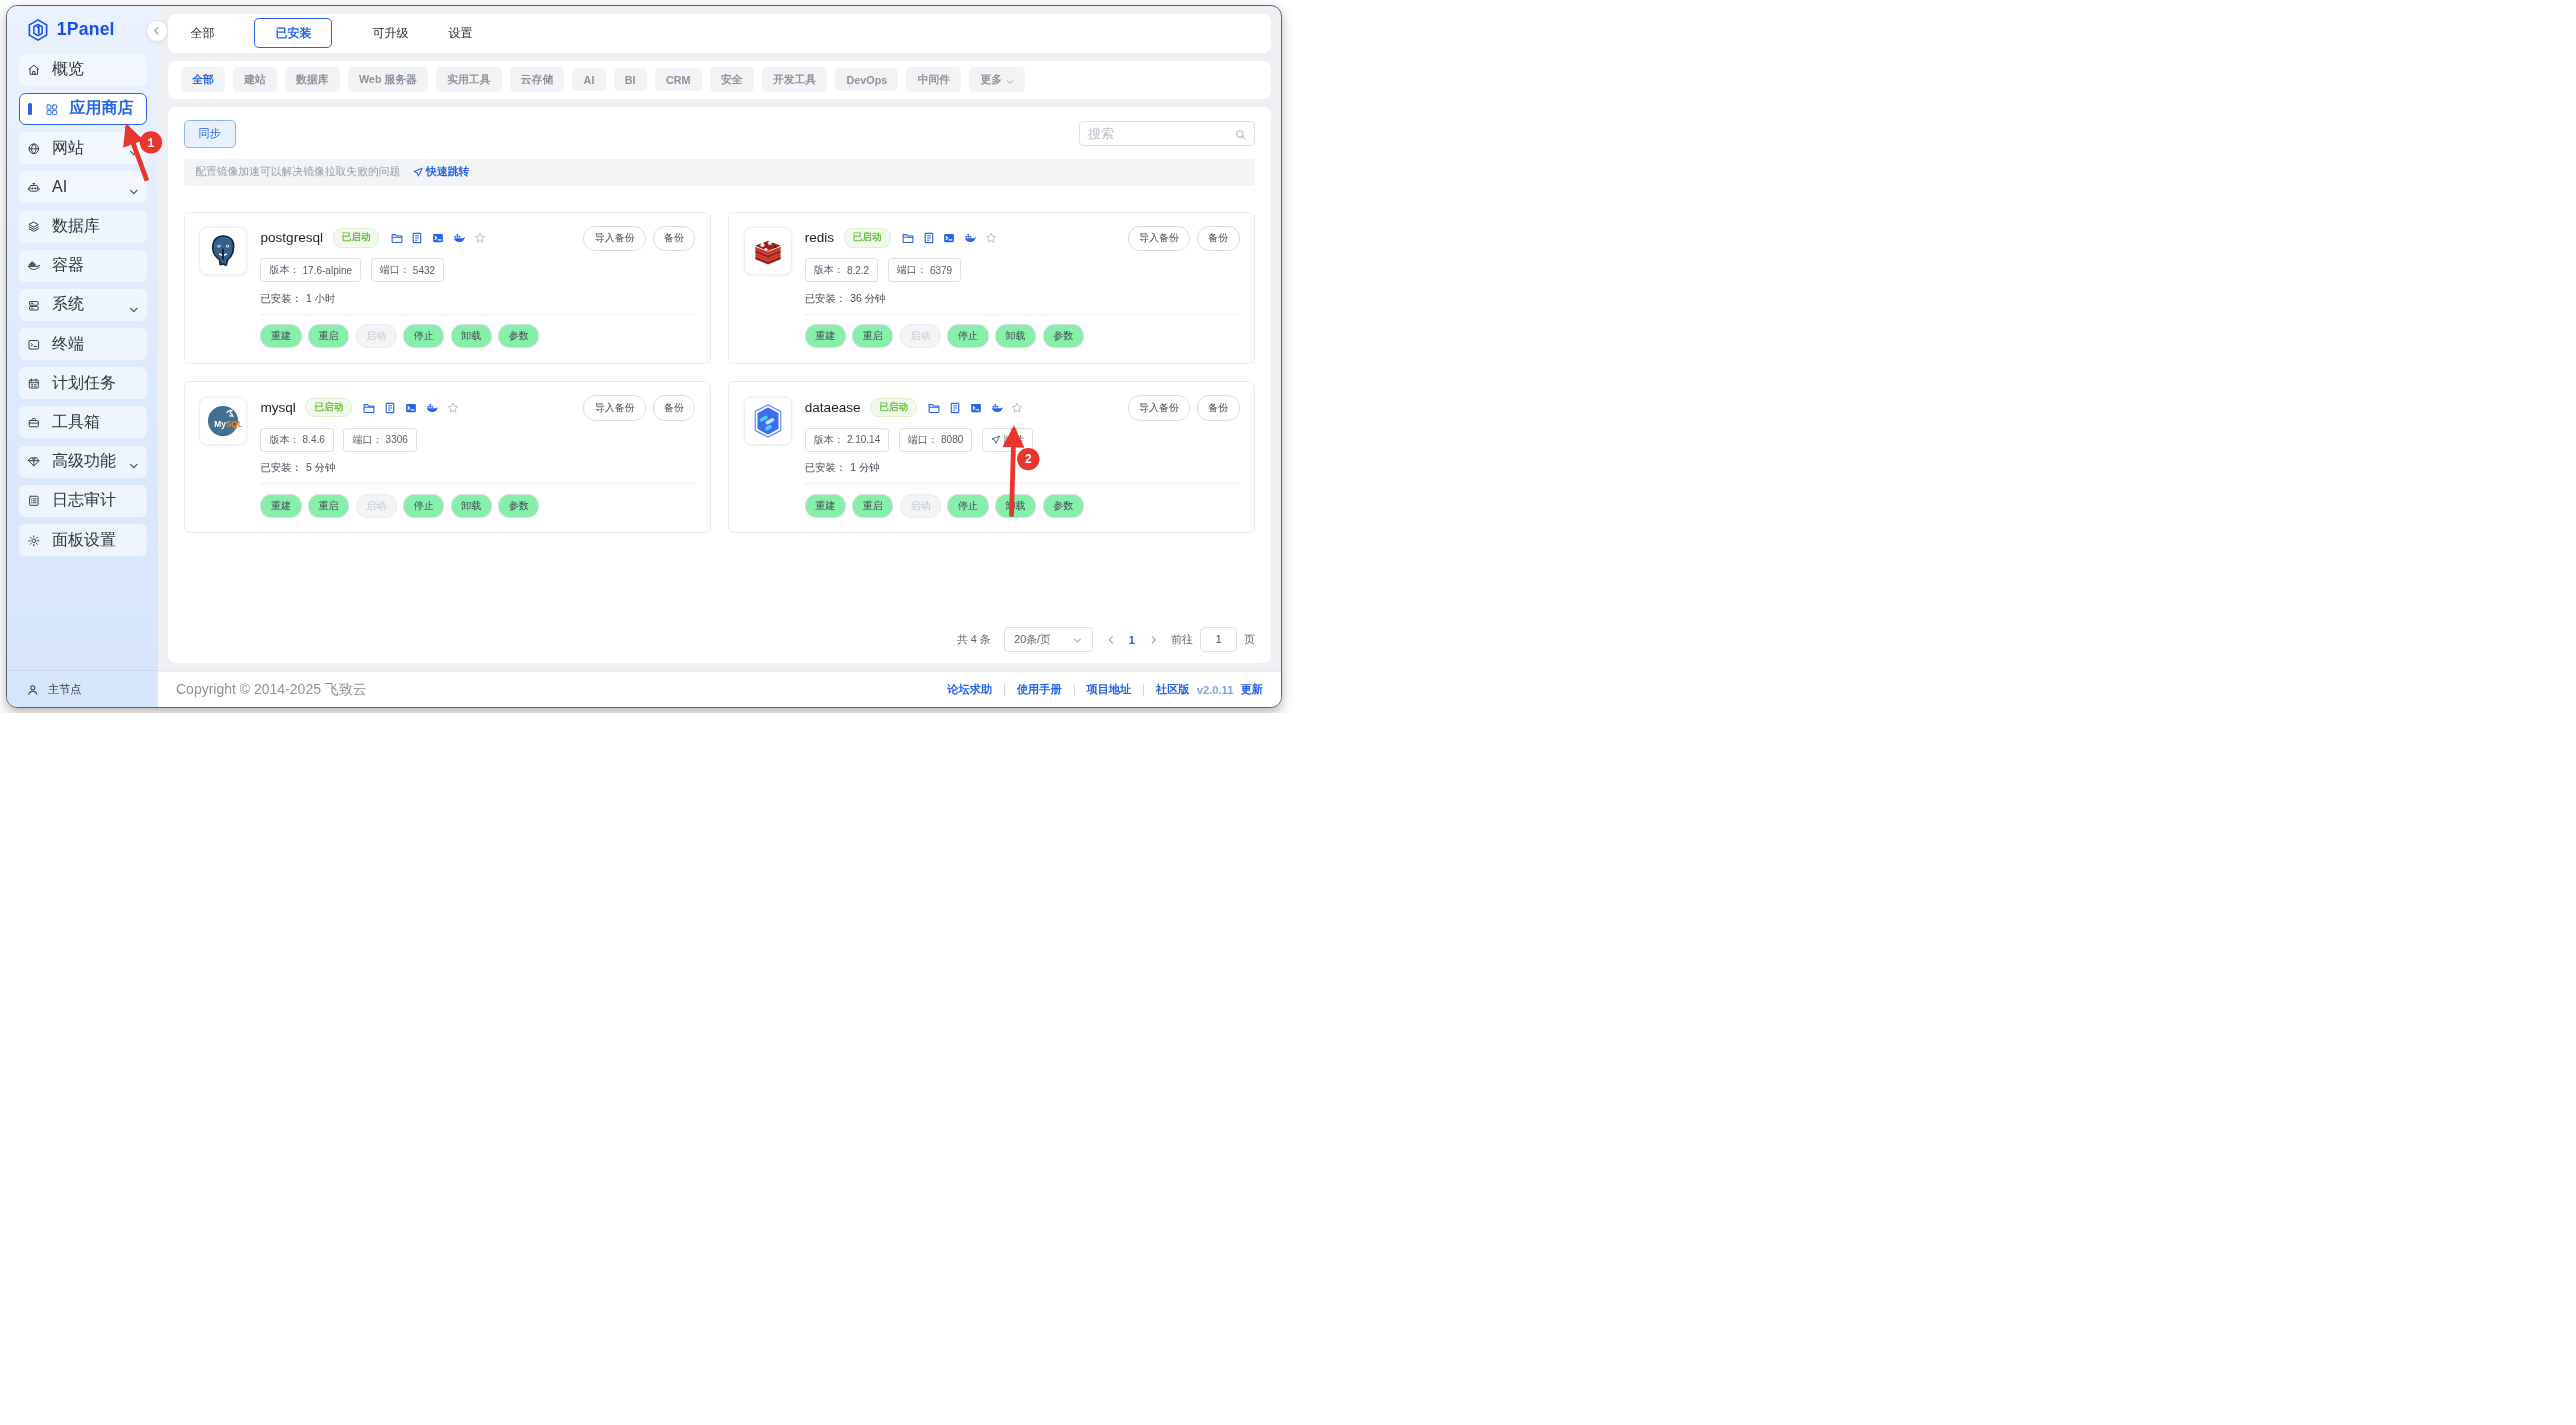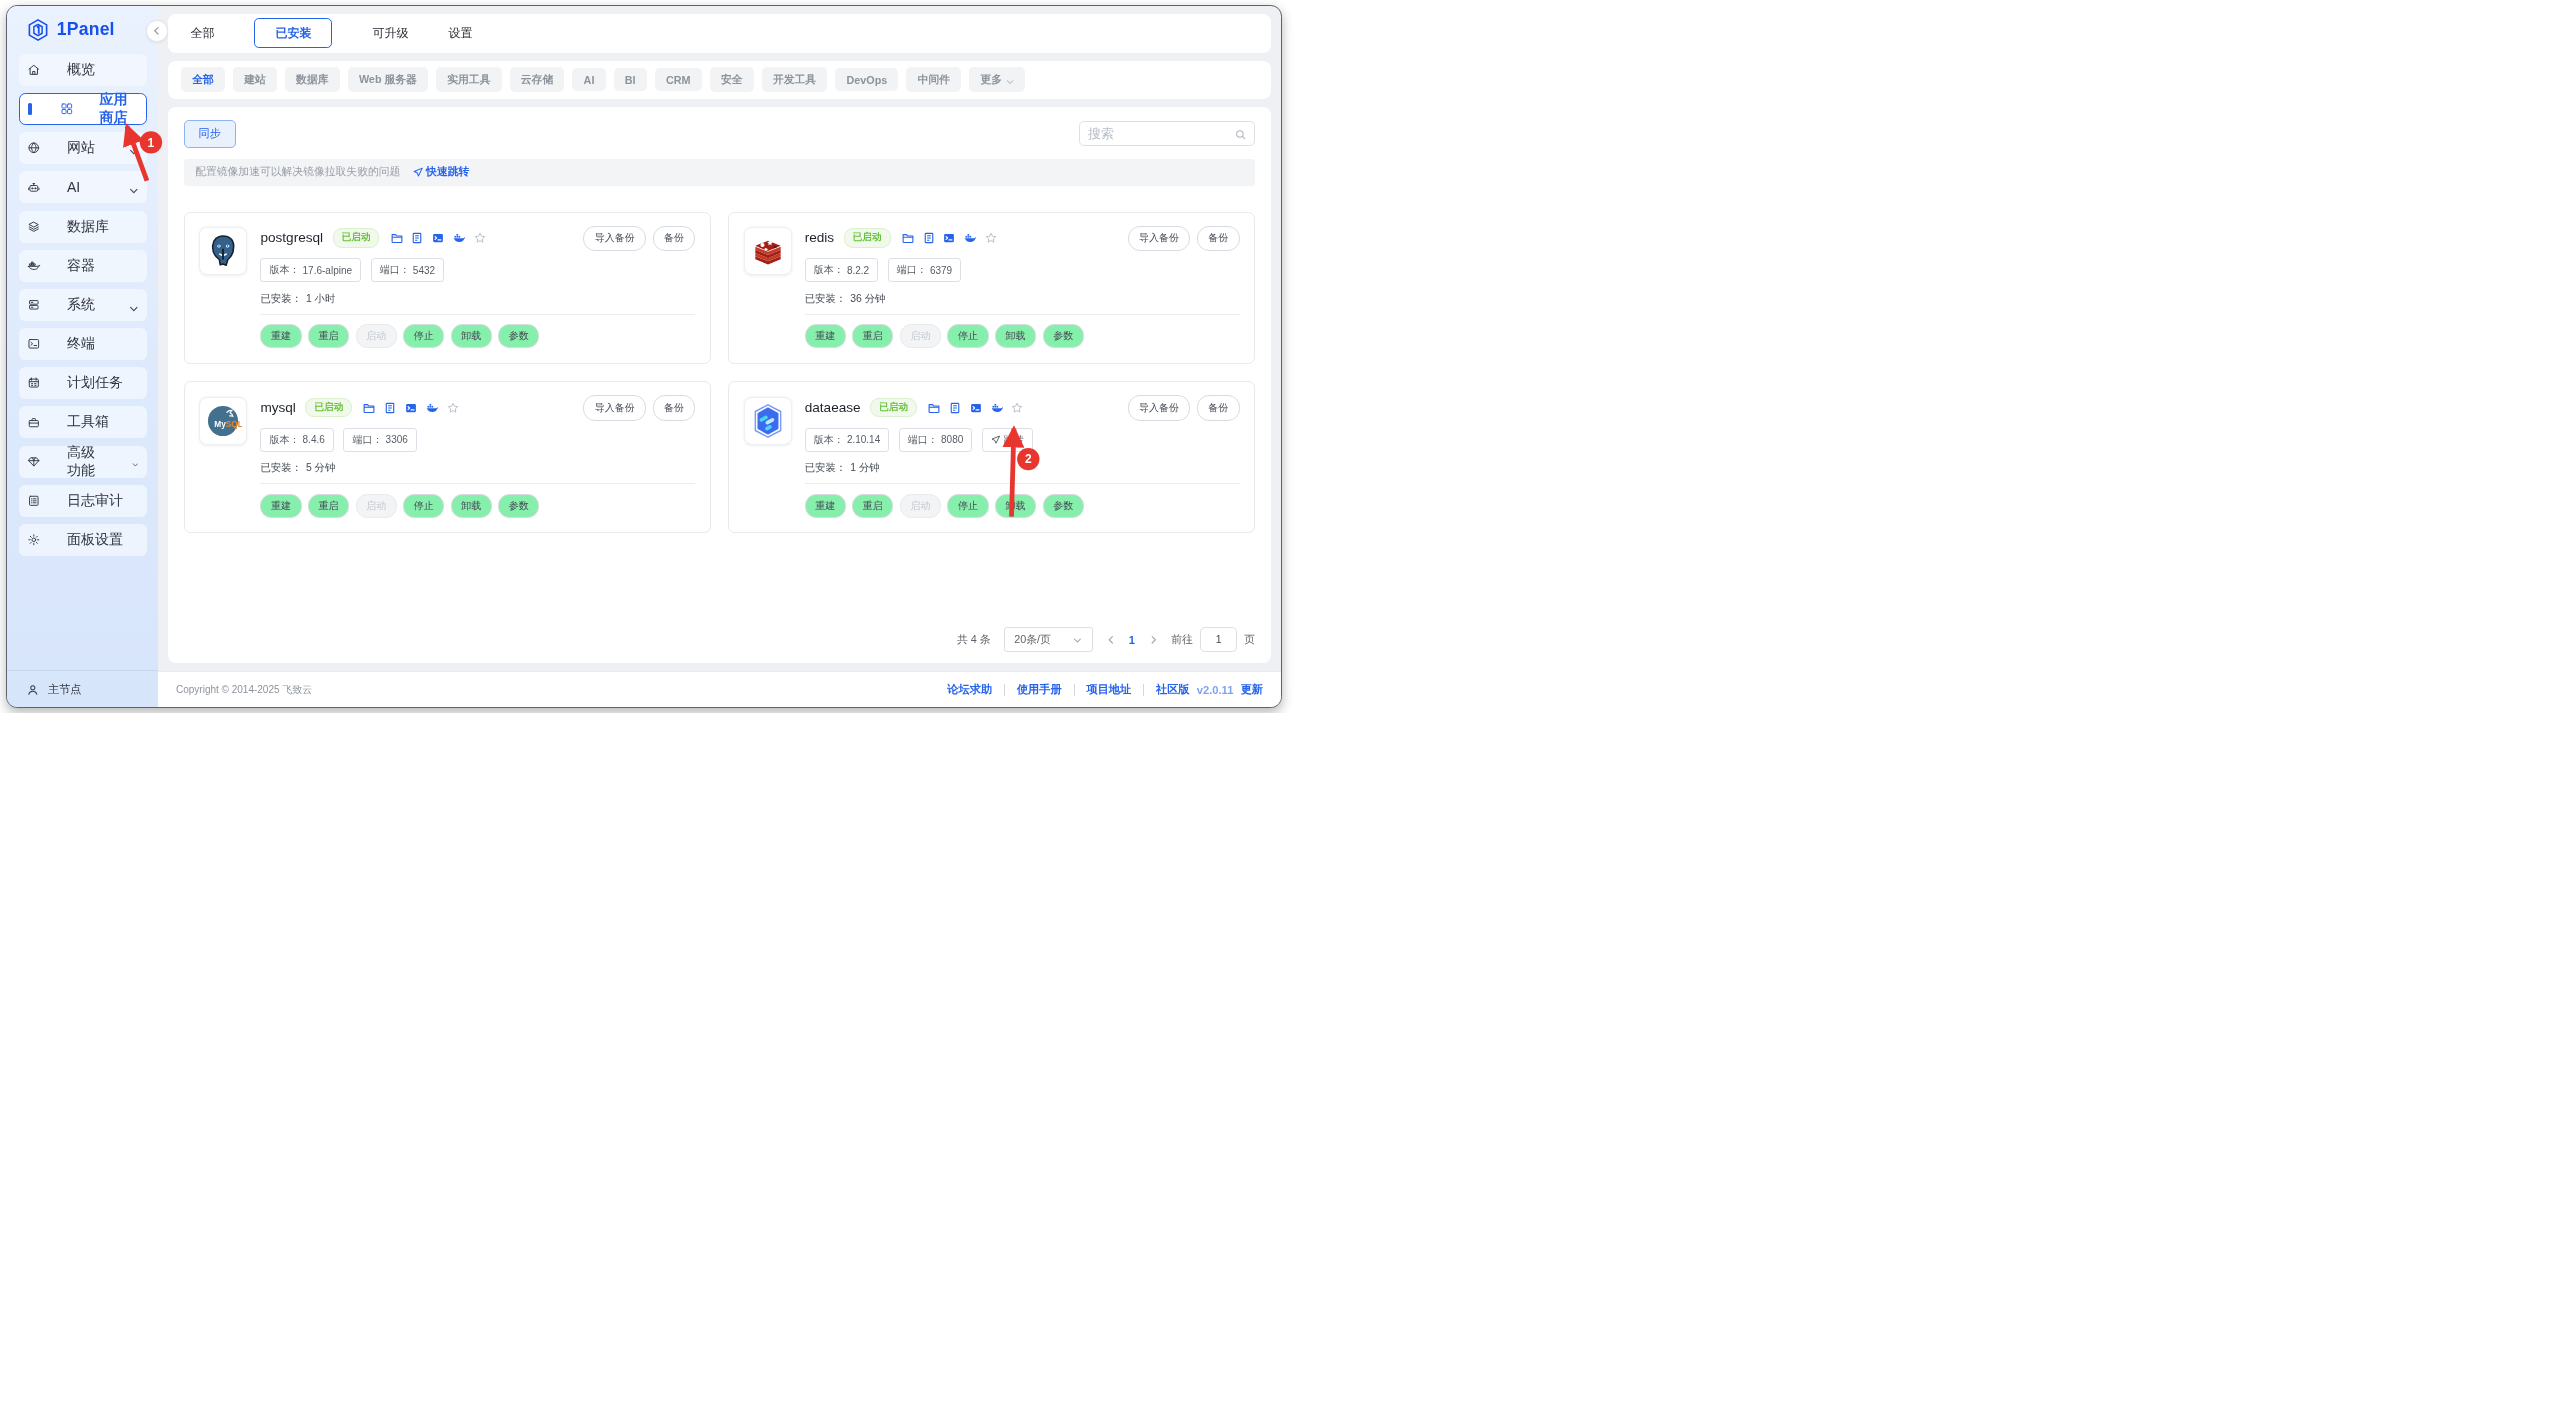--- a/index.html
+++ b/index.html
@@ -8,21 +8,21 @@
   .window{position:relative;display:flex;width:100%;height:100%;border:1.6px solid #5c636d;border-radius:11.2px;overflow:hidden;background:#eef0f4;box-shadow:0 4.8px 11.2px rgba(0,0,0,.28)}
   
   .sidebar{width:151px;flex:none;background:linear-gradient(180deg,#ebf2fe 0%,#dde9fc 55%,#d7e5fb 100%);display:flex;flex-direction:column;position:relative}
   .logo-row{display:flex;align-items:center;gap:6.4px;padding:12px 0 10.4px 19px;flex:none}
   .logo-mark{width:24px;height:24px;color:#1650ee}
   .logo-mark svg{width:100%;height:100%}
   .logo-text{font-size:17.6px;font-weight:bold;color:#1650ee;letter-spacing:0.2px}
   .collapse-btn{position:absolute;left:139px;top:14.4px;width:21.6px;height:21.6px;border-radius:50%;background:#fff;border:0.8px solid #e3e6eb;display:flex;align-items:center;justify-content:center;color:#9aa0a8;z-index:6;box-shadow:0 0.8px 2.4px rgba(0,0,0,.08)}
   .collapse-btn svg{width:9.6px;height:9.6px}
   .menu{flex:1;padding:1.6px 11.2px 0;display:flex;flex-direction:column;gap:7.2px;overflow:hidden}
-  .side-item{height:32px;flex:none;border-radius:6.4px;background:rgba(245,249,255,.72);display:flex;align-items:center;padding:0 8.8px;color:#2e343d;font-size:14px;gap:26px;cursor:pointer}
+  .side-item{height:32px;flex:none;border-radius:6.4px;background:rgba(245,249,255,.72);display:flex;align-items:center;padding:0 8.8px;color:#2e343d;font-size:16px;gap:11px;cursor:pointer}
   .side-item .icn{width:13.6px;height:13.6px;color:#333a44;flex:none}
   .side-item .icn svg{width:100%;height:100%}
   .side-item.active{background:#fff;border:1.6px solid #2563eb;color:#2563eb;font-weight:bold}
   .side-item.active .icn{color:#2563eb}
   .notch{width:3.2px;height:12px;border-radius:1.6px;background:#2563eb;margin-right:2.4px;flex:none}
   .chev{margin-left:auto;color:#4a505a;width:9.6px;height:9.6px}
   .chev svg{width:100%;height:100%}
   .side-footer{flex:none;border-top:0.8px solid #c8d5ec;margin-top:6.4px;padding:10.4px 19px;display:flex;gap:8px;align-items:center;color:#343a44;font-size:11.2px}
   .side-footer .icn{width:13.6px;height:13.6px;color:#3a414b}
   .side-footer .icn svg{width:100%;height:100%}
@@ -81,21 +81,21 @@
   .psel .chev2{width:8.8px;height:8.8px;color:#a6abb3}
   .psel .chev2 svg{width:100%;height:100%}
   .pnav{display:flex;align-items:center;gap:13.6px;color:#a6abb3}
   .pnav .icn{width:9.6px;height:9.6px;cursor:pointer}
   .pnav .icn svg{width:100%;height:100%}
   .pcur{color:#2563eb;font-weight:bold;font-size:11.2px;cursor:pointer}
   .goto-wrap{display:flex;align-items:center;gap:7.2px}
   .goto-input{width:37px;height:25px;border:0.8px solid #dcdfe6;border-radius:4.8px;text-align:center;font-size:10.4px;color:#40454d;outline:none;font-family:inherit}
   
   .footer{flex:none;height:36px;background:#fff;display:flex;align-items:center;justify-content:space-between;padding:0 17.6px;border-top:0.8px solid #e8eaed}
-  .copyright{color:#8d939b;font-size:10px}
+  .copyright{color:#8d939b;font-size:14px}
   .flinks{display:flex;align-items:center;font-size:11.2px}
   .flink{color:#2563eb;font-weight:bold;cursor:pointer}
   .fsep{width:0.8px;height:12px;background:#d3d7dd;margin:0 12px}
   .fversion{color:#7ea4f2;margin:0 7.2px;font-weight:bold}
   .fupdate{color:#2563eb;font-weight:bold;cursor:pointer}
   
   .overlay{position:absolute;inset:0;pointer-events:none;z-index:40}
   .overlay svg{width:100%;height:100%}
 </style>
 </head>

